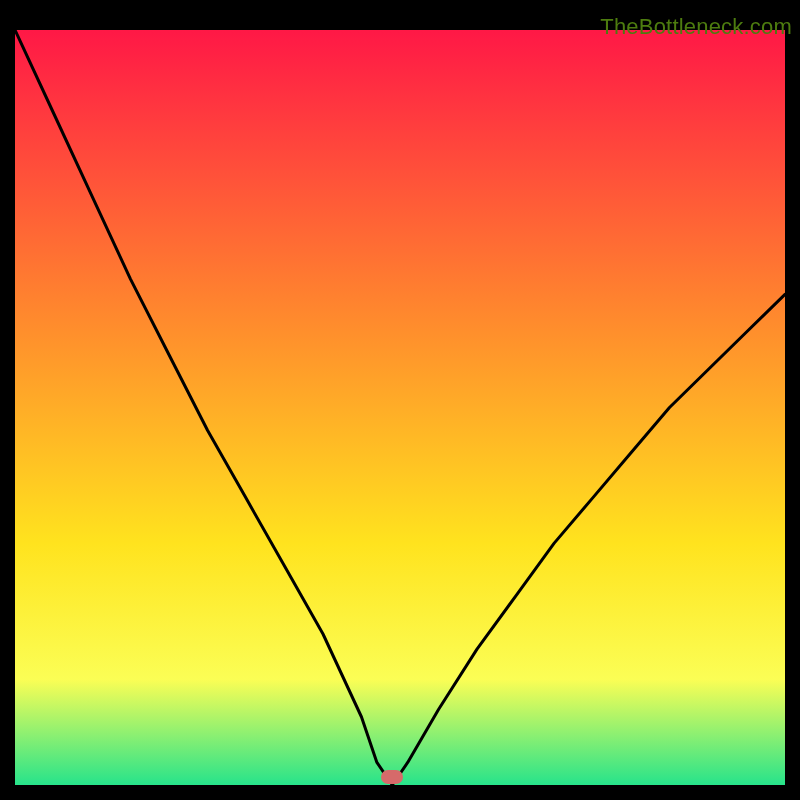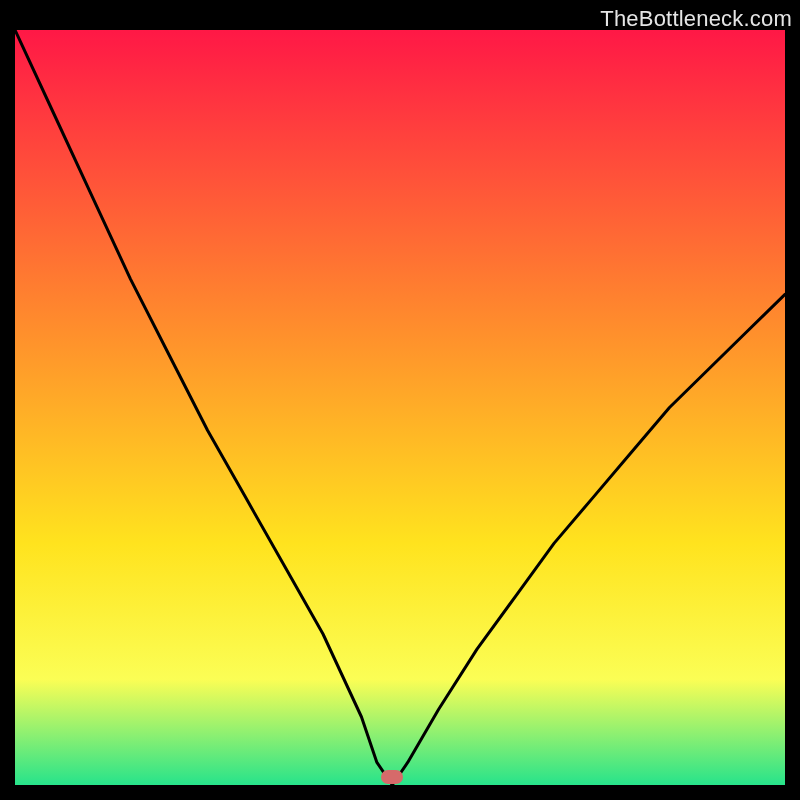--- a/index.html
+++ b/index.html
@@ -12,23 +12,23 @@
     overflow: hidden;
   }
   .frame {
     position: relative;
     width: 800px;
     height: 800px;
     background: #000;
   }
   .attribution {
     position: absolute;
-    top: 6px;
+    top: 14px;
     right: 8px;
-    color: #e5e5e5;
+    color: #4d7c0f;
     font-size: 22px;
     font-weight: 500;
     letter-spacing: 0.2px;
     z-index: 10;
   }
   .plot-outer {
     position: absolute;
     left: 15px;
     top: 30px;
     width: 770px;

